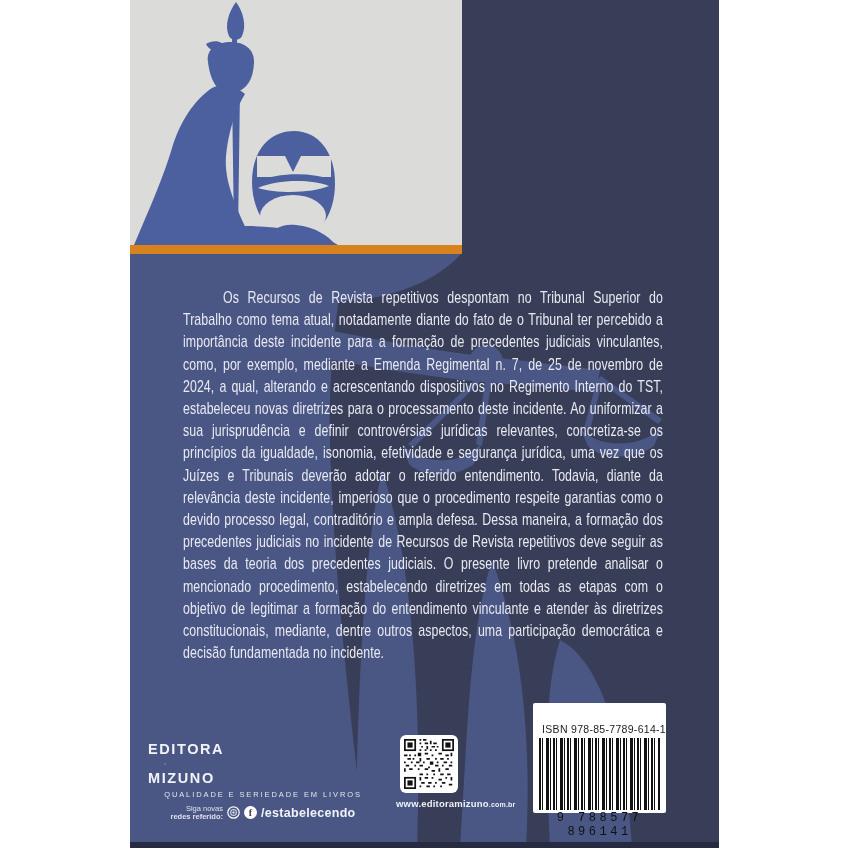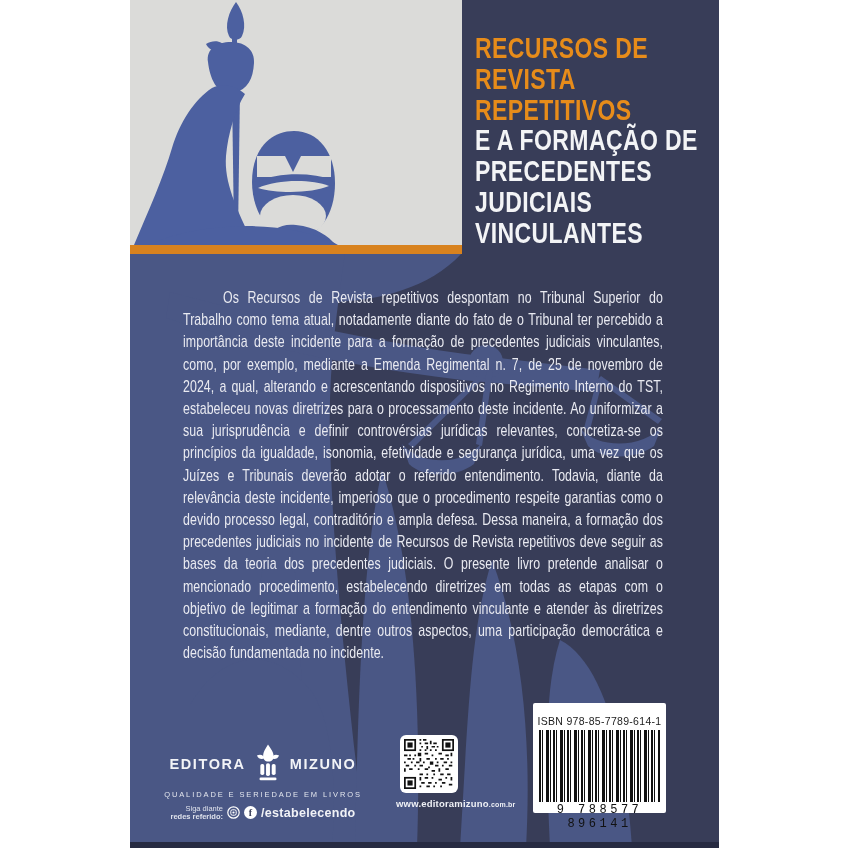--- a/index.html
+++ b/index.html
@@ -16,40 +16,40 @@
               transform:scaleX(0.78);transform-origin:left top;letter-spacing:0.5px;}
   .t-orange{color:#e78c1a;}
   .t-white{color:#f3f4f6;}
 
   .synopsis{position:absolute;left:53px;top:287px;width:660px;margin:0;
             transform:scaleX(0.7273);transform-origin:left top;
             color:#e9eaf1;font-size:17px;line-height:22.2px;text-align:justify;
             text-indent:55px;letter-spacing:0.1px;}
 
   .publisher{position:absolute;left:18px;top:741px;width:230px;text-align:center;color:#f2f3f7;}
-  .pub-row{display:flex;align-items:center;justify-content:center;gap:5px;height:46px;}
+  .pub-row{display:flex;align-items:flex-start;justify-content:center;gap:5px;height:46px;flex-direction:column;}
   .pub-name{font-weight:bold;font-size:14.5px;letter-spacing:1.6px;line-height:16px;padding-bottom:1px;}
   .pub-tagline{font-size:7.5px;letter-spacing:1.9px;margin-top:3px;color:#e3e6ee;white-space:nowrap;}
   .social-row{display:flex;align-items:center;justify-content:center;gap:4px;margin-top:6px;}
   .social-prompt{font-size:7.5px;line-height:7.8px;text-align:right;color:#dfe2ec;}
   .social-prompt .b{font-weight:bold;}
   .fb-circle{width:13px;height:13px;border-radius:50%;background:#ffffff;color:#383d58;
              font-weight:bold;font-size:10px;line-height:13px;text-align:center;
              font-family:"Liberation Serif", serif;}
   .social-handle{font-weight:bold;font-size:12.5px;letter-spacing:0.3px;}
 
   .qr-block{position:absolute;left:266px;top:735px;width:66px;text-align:center;}
   .qr-box{width:58px;height:58px;background:#ffffff;border-radius:6px;margin:0 auto;
           display:flex;align-items:center;justify-content:center;}
   .qr-caption{margin-top:5px;color:#eef0f5;font-weight:bold;font-size:9.5px;white-space:nowrap;letter-spacing:0.2px;}
   .qr-caption .tld{font-size:7px;}
 
   .barcode-block{position:absolute;left:403px;top:703px;width:133px;height:110px;background:#ffffff;
                  border-radius:2px;text-align:center;}
-  .isbn-label{font-size:10.5px;color:#1c1c1c;padding-top:12px;letter-spacing:0.3px;}
+  .isbn-label{font-size:10.5px;color:#1c1c1c;padding-top:20px;letter-spacing:0.3px;text-align:right;}
   .bars{margin:3px 6px 0 6px;height:72px;
         background-image:repeating-linear-gradient(90deg,#111 0,#111 2px,transparent 2px,transparent 3px,
           #111 3px,#111 4px,transparent 4px,transparent 7px,#111 7px,#111 10px,transparent 10px,
           transparent 11px,#111 11px,#111 12px,transparent 12px,transparent 14px);}
   .digits{font-size:12px;color:#111;letter-spacing:3.5px;margin-top:1px;font-family:"Liberation Mono", monospace;}
 </style>
 </head>
 <body>
 
 <div class="page">
@@ -104,29 +104,20 @@
 
           <path d="M124,182 C150,172 180,172 204,180 L204,186 C180,178 150,178 124,188 Z"></path>
 
           <path d="M132,245 C140,229 152,223 166,225 C186,227 198,236 206,245 Z"></path>
           <path d="M18,245 C60,226 122,222 162,230 C184,234 198,239 208,245 Z"></path>
         </g>
       </svg>
     </div>
     <div class="accent-bar"></div>
 
-    <div class="title-block">
-      <div class="title-line t-orange">RECURSOS DE</div>
-      <div class="title-line t-orange">REVISTA</div>
-      <div class="title-line t-orange">REPETITIVOS</div>
-      <div class="title-line t-white">E A FORMAÇÃO DE</div>
-      <div class="title-line t-white">PRECEDENTES</div>
-      <div class="title-line t-white">JUDICIAIS</div>
-      <div class="title-line t-white">VINCULANTES</div>
-    </div>
 
     <p class="synopsis">Os Recursos de Revista repetitivos despontam no Tribunal Superior do Trabalho como tema atual, notadamente diante do fato de o Tribunal ter percebido a importância deste incidente para a formação de precedentes judiciais vinculantes, como, por exemplo, mediante a Emenda Regimental n. 7, de 25 de novembro de 2024, a qual, alterando e acrescentando dispositivos no Regimento Interno do TST, estabeleceu novas diretrizes para o processamento deste incidente. Ao uniformizar a sua jurisprudência e definir controvérsias jurídicas relevantes, concretiza-se os princípios da igualdade, isonomia, efetividade e segurança jurídica, uma vez que os Juízes e Tribunais deverão adotar o referido entendimento. Todavia, diante da relevância deste incidente, imperioso que o procedimento respeite garantias como o devido processo legal, contraditório e ampla defesa. Dessa maneira, a formação dos precedentes judiciais no incidente de Recursos de Revista repetitivos deve seguir as bases da teoria dos precedentes judiciais. O presente livro pretende analisar o mencionado procedimento, estabelecendo diretrizes em todas as etapas com o objetivo de legitimar a formação do entendimento vinculante e atender às diretrizes constitucionais, mediante, dentre outros aspectos, uma participação democrática e decisão fundamentada no incidente.</p>
 
     <div class="publisher">
       <div class="pub-row">
         <span class="pub-name">EDITORA</span>
         <svg width="34" height="44" viewBox="0 0 40 46">
           <g fill="#ffffff">
             <path d="M20,0 C25,7 28,12 26,17 C24.5,21 16.5,21 15,17 C13,12 15.5,7 20,0 Z"></path>
             <path d="M7,13 C11,11 15,12.5 16,16 C13,18.5 8.5,17 7,13 Z"></path>
@@ -135,21 +126,21 @@
             <rect x="17.7" y="22" width="4.6" height="15" rx="2"></rect>
             <rect x="24.4" y="23" width="4.6" height="13" rx="2"></rect>
             <rect x="10" y="39" width="20" height="3" rx="1.5"></rect>
           </g>
         </svg>
         <span class="pub-name">MIZUNO</span>
       </div>
       <div class="pub-tagline">QUALIDADE E SERIEDADE EM LIVROS</div>
       <div class="social-row">
         <div class="social-prompt">
-          <div>Siga diante</div>
+          <div>Siga novas</div>
           <div class="b">redes referido:</div>
         </div>
         <svg width="13" height="13" viewBox="0 0 13 13">
           <circle cx="6.5" cy="6.5" r="5.7" fill="none" stroke="#ffffff" stroke-width="1.2"></circle>
           <rect x="3.8" y="3.8" width="5.4" height="5.4" rx="1.6" fill="none" stroke="#ffffff" stroke-width="1"></rect>
           <circle cx="6.5" cy="6.5" r="1.1" fill="#ffffff"></circle>
         </svg>
         <div class="fb-circle">f</div>
         <span class="social-handle">/estabelecendo</span>
       </div>

